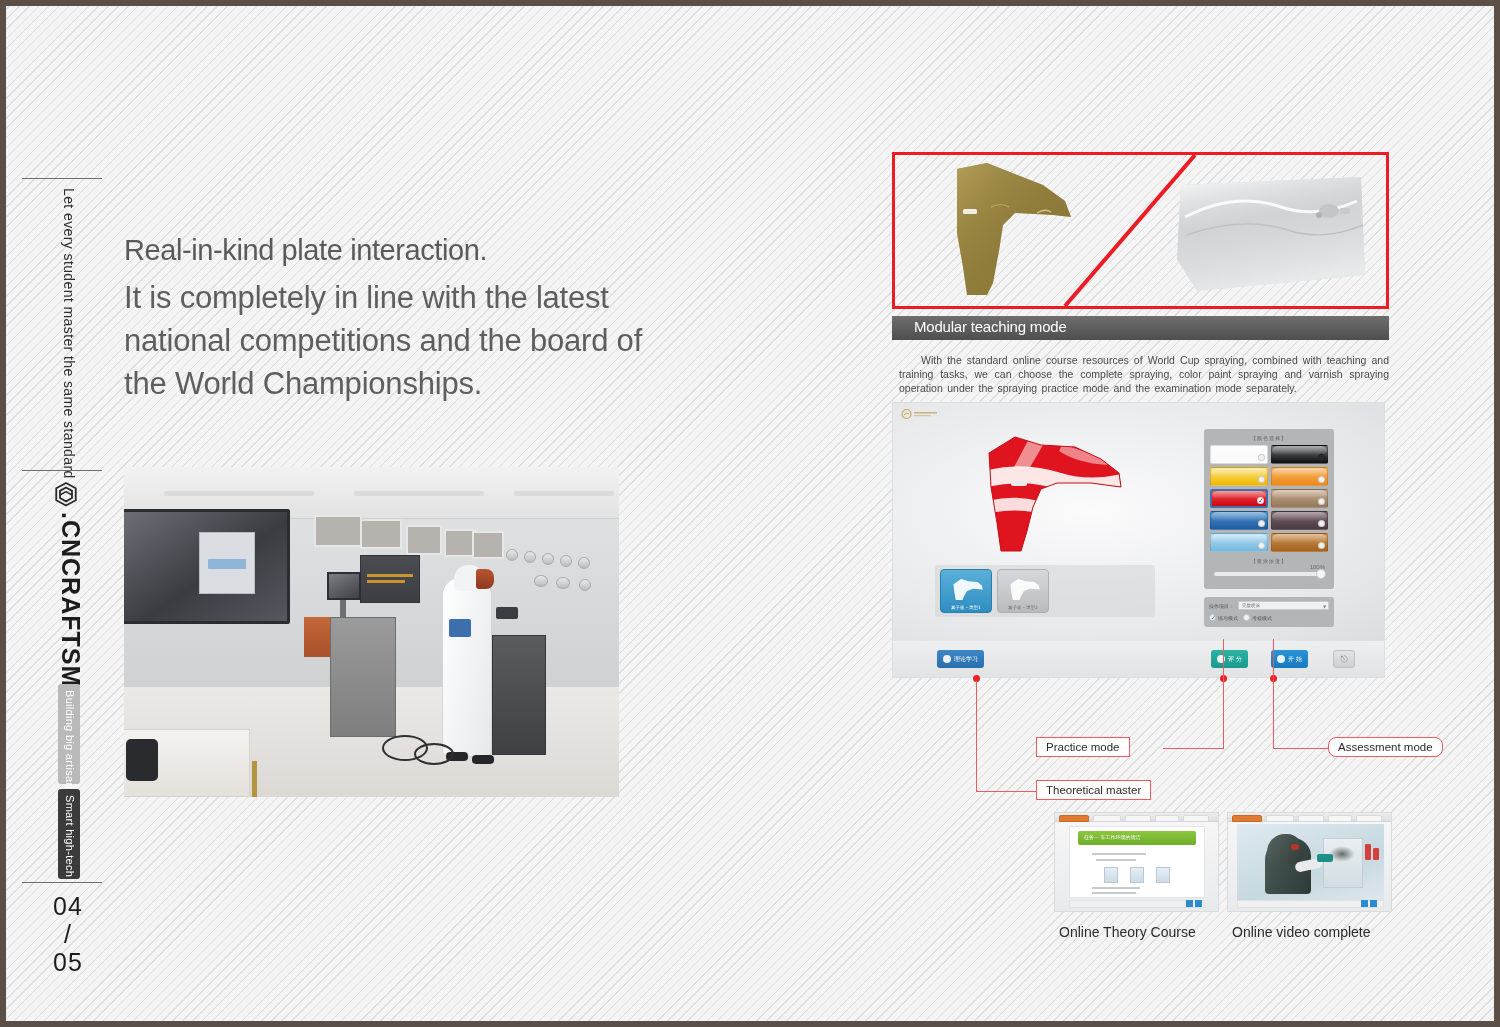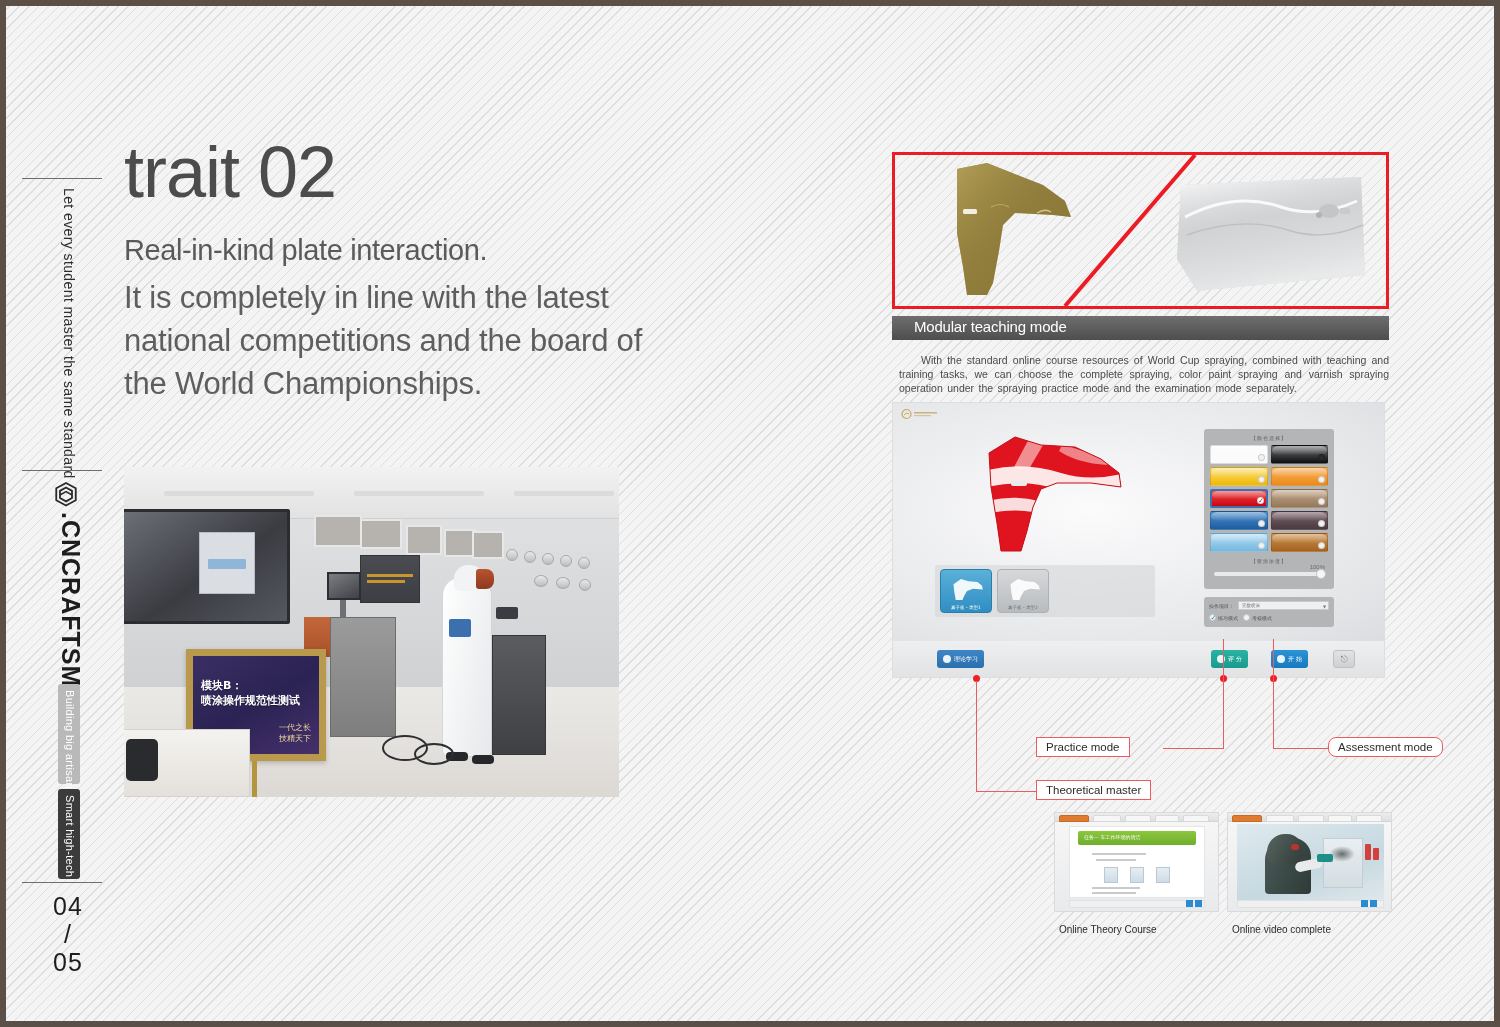--- a/index.html
+++ b/index.html
@@ -480,21 +480,21 @@
   }
   .vt-tab {
     position: absolute; top: 1.5px; height: 7px;
     background: #f6f6f7; border: 1px solid #d8d9da;
     border-radius: 2px 2px 0 0;
   }
   .vt-tab.active { background: #e07a2e; border-color: #c66b26; }
   .vt-body { position: absolute; left: 0; top: 9px; width: 100%; height: 91px; }
   .vt-caption {
     position: absolute; top: 918px;
-    font-size: 10px; color: #2b2b2b;
+    font-size: 14px; color: #2b2b2b;
   }
   #cap1 { left: 1053px; }
   #cap2 { left: 1226px; }
 
   
   #slide-paper {
     position: absolute; left: 14px; top: 4px; width: 136px; height: 72px;
     background: #ffffff; border: 1px solid #e4e5e6;
   }
   #slide-greenbar {
@@ -584,21 +584,20 @@
       <div id="brand-name">.CNCRAFTSMAN</div>
     </div>
 
     <div class="pill" id="pill-light">Building big artisans</div>
     <div class="pill" id="pill-dark">Smart high-tech</div>
 
     <div class="spine-rule" style="top:876px"></div>
     <div id="pagenum">04<br>/<br>05</div>
   </div>
 
-  <div id="headline">trait 02</div>
   <div id="subhead">Real-in-kind plate interaction.</div>
   <div id="bodycopy">It is completely in line with the latest national competitions and the board of the World Championships.</div>
 
   <div id="photo">
     <div class="ceiling"></div>
     <div class="ceil-strip" style="left:40px;width:150px"></div>
     <div class="ceil-strip" style="left:230px;width:130px"></div>
     <div class="ceil-strip" style="left:390px;width:100px"></div>
     <div class="wall"></div>
     <div class="floor"></div>
@@ -628,24 +627,20 @@
     <div class="badge-row" style="left:418px;top:86px;width:12px;height:12px"></div>
     <div class="badge-row" style="left:436px;top:88px;width:12px;height:12px"></div>
     <div class="badge-row" style="left:454px;top:90px;width:12px;height:12px"></div>
     <div class="badge-row" style="left:410px;top:108px;width:14px;height:12px"></div>
     <div class="badge-row" style="left:432px;top:110px;width:14px;height:12px"></div>
     <div class="badge-row" style="left:455px;top:112px;width:12px;height:12px"></div>
 
     <div class="orange-panel"></div>
     <div class="cabinet" style="left:206px;top:150px;width:66px;height:120px"></div>
 
-    <div class="easel">
-      <div class="easel-txt">模块B：<br>喷涂操作规范性测试</div>
-      <div class="easel-sub">一代之长<br>技精天下</div>
-    </div>
     <div class="easel-leg"></div>
 
     <div class="dark-cab"></div>
     <div class="worker-body"></div>
     <div class="worker-hood"></div>
     <div class="worker-mask"></div>
     <div class="worker-logo"></div>
     <div class="spraygun"></div>
     <div class="worker-shoe" style="left:322px;top:285px"></div>
     <div class="worker-shoe" style="left:348px;top:288px"></div>

